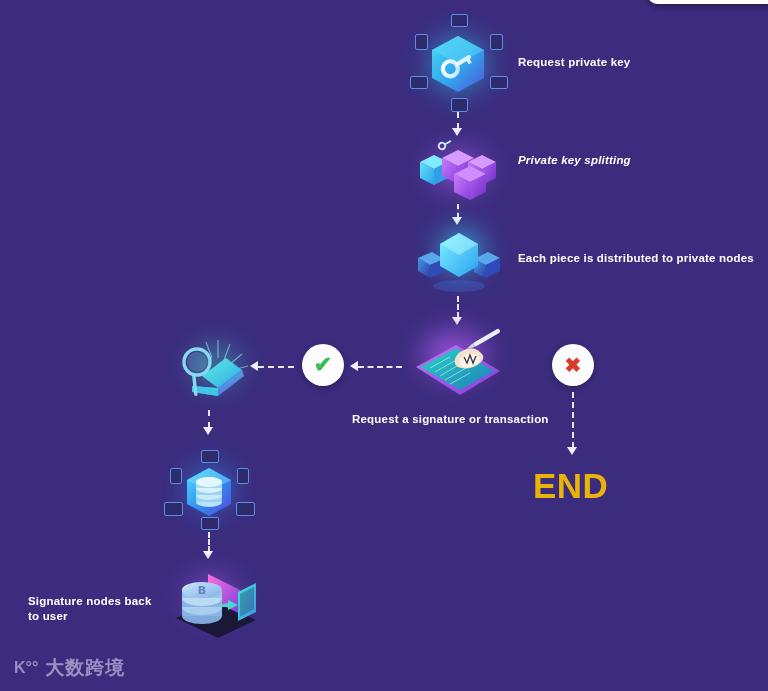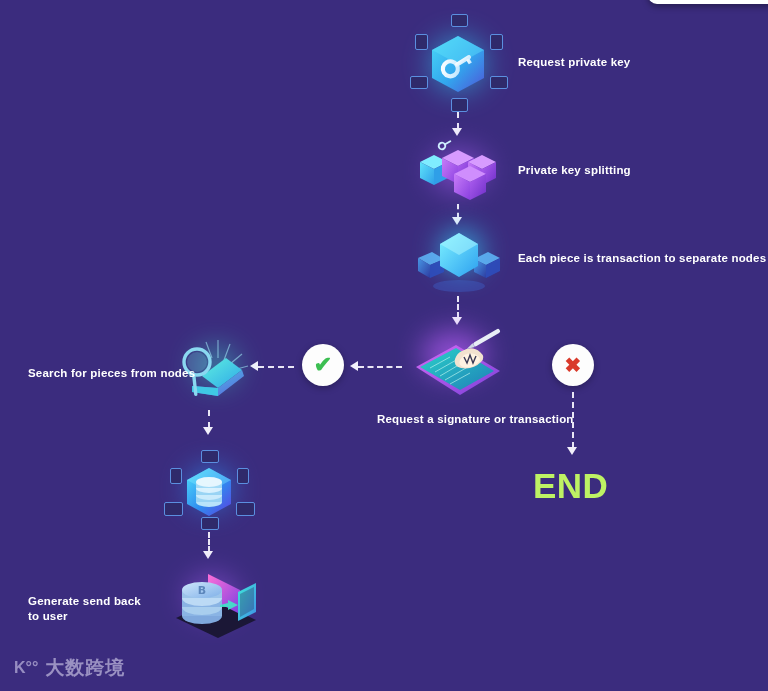--- a/index.html
+++ b/index.html
@@ -52,21 +52,21 @@
   }
 
   
   .status-circle{
     width:42px;height:42px;border-radius:50%;
     background:#fdfdfd;
     display:flex;align-items:center;justify-content:center;
     box-shadow:0 2px 7px rgba(0,0,0,.28);
   }
   .end-text{
-    color:#bef264;font-size:35px;font-weight:bold;letter-spacing:.5px;
+    color:#eab308;font-size:35px;font-weight:bold;letter-spacing:.5px;
     font-family:"Liberation Sans", sans-serif;
   }
 
   
   .watermark{
     left:14px;top:655px;
     display:flex;align-items:center;gap:7px;
     opacity:.62;
   }
   .wm-mark{color:#cfc9ea;font-size:16px;font-weight:bold;line-height:1;}
@@ -168,21 +168,21 @@
         <polygon points="42,34 58,42 58,60 42,52" fill="url(#puC)"></polygon>
         <polygon points="74,34 58,42 58,60 74,52" fill="url(#puD)"></polygon>
       </g>
 
       <g transform="translate(30,6) scale(.55) rotate(-30)">
         <circle cx="0" cy="0" r="6" fill="none" stroke="#cfefff" stroke-width="3.4"></circle>
         <rect x="5" y="-1.7" width="14" height="3.4" rx="1.6" fill="#cfefff"></rect>
       </g>
     </svg>
   </div>
-  <div class="abs label" style="left:518px;top:163px;width:240px;">Private key splitting</div>
+  <div class="abs label" style="left:518px;top:153px;width:240px;font-style:italic;">Private key splitting</div>
 
   <div class="abs v-dash" style="left:457px;top:204px;height:14px;"></div>
   <div class="abs arrow-down" style="left:452px;top:217px;"></div>
 
   <div class="abs" style="left:412px;top:228px;width:94px;height:66px;">
     <div class="glow" style="left:28px;top:2px;width:42px;height:42px;background:#35c8f5;opacity:.75;"></div>
     <svg width="94" height="66" viewBox="0 0 94 66" style="position:absolute;left:0;top:0;">
       <defs>
         <linearGradient id="hexB" x1="0" y1="0" x2="1" y2="1">
           <stop offset="0%" stop-color="#7df2ff"></stop>
@@ -205,21 +205,21 @@
         <polygon points="62,31 74,37 74,50 62,44" fill="url(#sideC)"></polygon>
         <polygon points="88,30 74,37 74,50 88,43" fill="#2c4fc0"></polygon>
       </g>
 
       <polygon points="47,5 66,16 66,38 47,49 28,38 28,16" fill="url(#hexB)"></polygon>
       <polygon points="47,5 66,16 47,27 28,16" fill="#aaf6ff" opacity=".55"></polygon>
 
       <ellipse cx="47" cy="58" rx="26" ry="6" fill="#3f6ad8" opacity=".35"></ellipse>
     </svg>
   </div>
-  <div class="abs label" style="left:518px;top:251px;width:250px;">Each piece is transaction to separate nodes</div>
+  <div class="abs label" style="left:518px;top:251px;width:250px;">Each piece is distributed to private nodes</div>
 
   <div class="abs v-dash" style="left:457px;top:296px;height:22px;"></div>
   <div class="abs arrow-down" style="left:452px;top:317px;"></div>
 
   <div class="abs" style="left:404px;top:327px;width:108px;height:78px;">
     <div class="glow" style="left:18px;top:4px;width:64px;height:46px;background:#b45cf5;opacity:.7;"></div>
     <svg width="108" height="78" viewBox="0 0 108 78" style="position:absolute;left:0;top:0;">
       <defs>
         <linearGradient id="tabG" x1="0" y1="0" x2="1" y2="1">
           <stop offset="0%" stop-color="#2ad3c8"></stop>
@@ -246,21 +246,21 @@
       <path d="M60 28 q8 -4 14 1 q4 4 0 7 q-7 6 -15 4 q-5 -2 -3 -7 z" fill="#fff3e3"></path>
 
       <path d="M60 30 l3 6 l3 -8 l3 8 l3 -7" stroke="#3a3a55" stroke-width="1.4" fill="none"></path>
 
       <g transform="rotate(-30 80 20)">
         <rect x="72" y="11" width="30" height="4.5" rx="2" fill="#e8eef6"></rect>
         <polygon points="72,11 72,15.5 64,13.2" fill="#cfd8e6"></polygon>
       </g>
     </svg>
   </div>
-  <div class="abs label" style="left:377px;top:412px;width:240px;">Request a signature or transaction</div>
+  <div class="abs label" style="left:352px;top:412px;width:240px;">Request a signature or transaction</div>
 
   <div class="abs h-dash" style="left:358px;top:366px;width:44px;"></div>
   <div class="abs arrow-left" style="left:350px;top:361px;"></div>
 
   <div class="abs status-circle" style="left:302px;top:344px;">
     <span style="color:#3cbf52;font-size:22px;font-weight:bold;line-height:1;">✔</span>
   </div>
 
   <div class="abs h-dash" style="left:258px;top:366px;width:36px;"></div>
   <div class="abs arrow-left" style="left:250px;top:361px;"></div>
@@ -298,21 +298,20 @@
       <polygon points="30,40 54,22 70,34 46,52" fill="url(#lapG)"></polygon>
 
       <polygon points="20,50 46,52 70,34 72,40 46,60 20,56" fill="url(#lapB)" opacity=".92"></polygon>
       <polygon points="20,50 46,52 46,60 20,56" fill="#3fc8e4"></polygon>
 
       <circle cx="25" cy="26" r="13" fill="none" stroke="#8ad8f0" stroke-width="3.4"></circle>
       <circle cx="25" cy="26" r="10" fill="#7fe4ef" opacity=".2"></circle>
       <rect x="21" y="38" width="3.4" height="22" rx="1.6" fill="#8ad8f0" transform="rotate(-6 23 48)"></rect>
     </svg>
   </div>
-  <div class="abs label" style="left:28px;top:366px;width:200px;">Search for pieces from nodes</div>
 
   <div class="abs v-dash" style="left:208px;top:410px;height:18px;"></div>
   <div class="abs arrow-down" style="left:203px;top:427px;"></div>
 
   <div class="abs" style="left:163px;top:450px;width:92px;height:78px;">
     <div class="glow" style="left:24px;top:16px;width:46px;height:44px;background:#2f8df0;opacity:.6;"></div>
     <svg width="92" height="78" viewBox="0 0 92 78" style="position:absolute;left:0;top:0;">
       <defs>
         <linearGradient id="hexC" x1="0" y1="0" x2="1" y2="1">
           <stop offset="0%" stop-color="#4fe0fb"></stop>
@@ -376,21 +375,21 @@
         <rect x="16" y="36" width="40" height="9" fill="#8ab4e4"></rect>
         <ellipse cx="36" cy="36" rx="20" ry="8" fill="#bcdaf5"></ellipse>
         <rect x="16" y="28" width="40" height="8" fill="#9cc4ea"></rect>
         <ellipse cx="36" cy="28" rx="20" ry="8" fill="url(#coinG)"></ellipse>
         <text x="36" y="32" text-anchor="middle" font-size="11" font-weight="bold" fill="#5c86bb" font-family="DejaVu Sans, sans-serif">B</text>
       </g>
 
       <path d="M62 48 l10 -5 l-10 -5 l0 3 l-8 2 l0 2 l8 0 z" fill="#3fe8c8" opacity=".9"></path>
     </svg>
   </div>
-  <div class="abs label" style="left:28px;top:594px;width:200px;">Generate send back
+  <div class="abs label" style="left:28px;top:594px;width:200px;">Signature nodes back
 to user</div>
 
   <div class="abs watermark">
     <span class="wm-mark">K°°</span>
     <span class="wm-text">大数跨境</span>
   </div>
 
 </div>
 
 </body></html>

